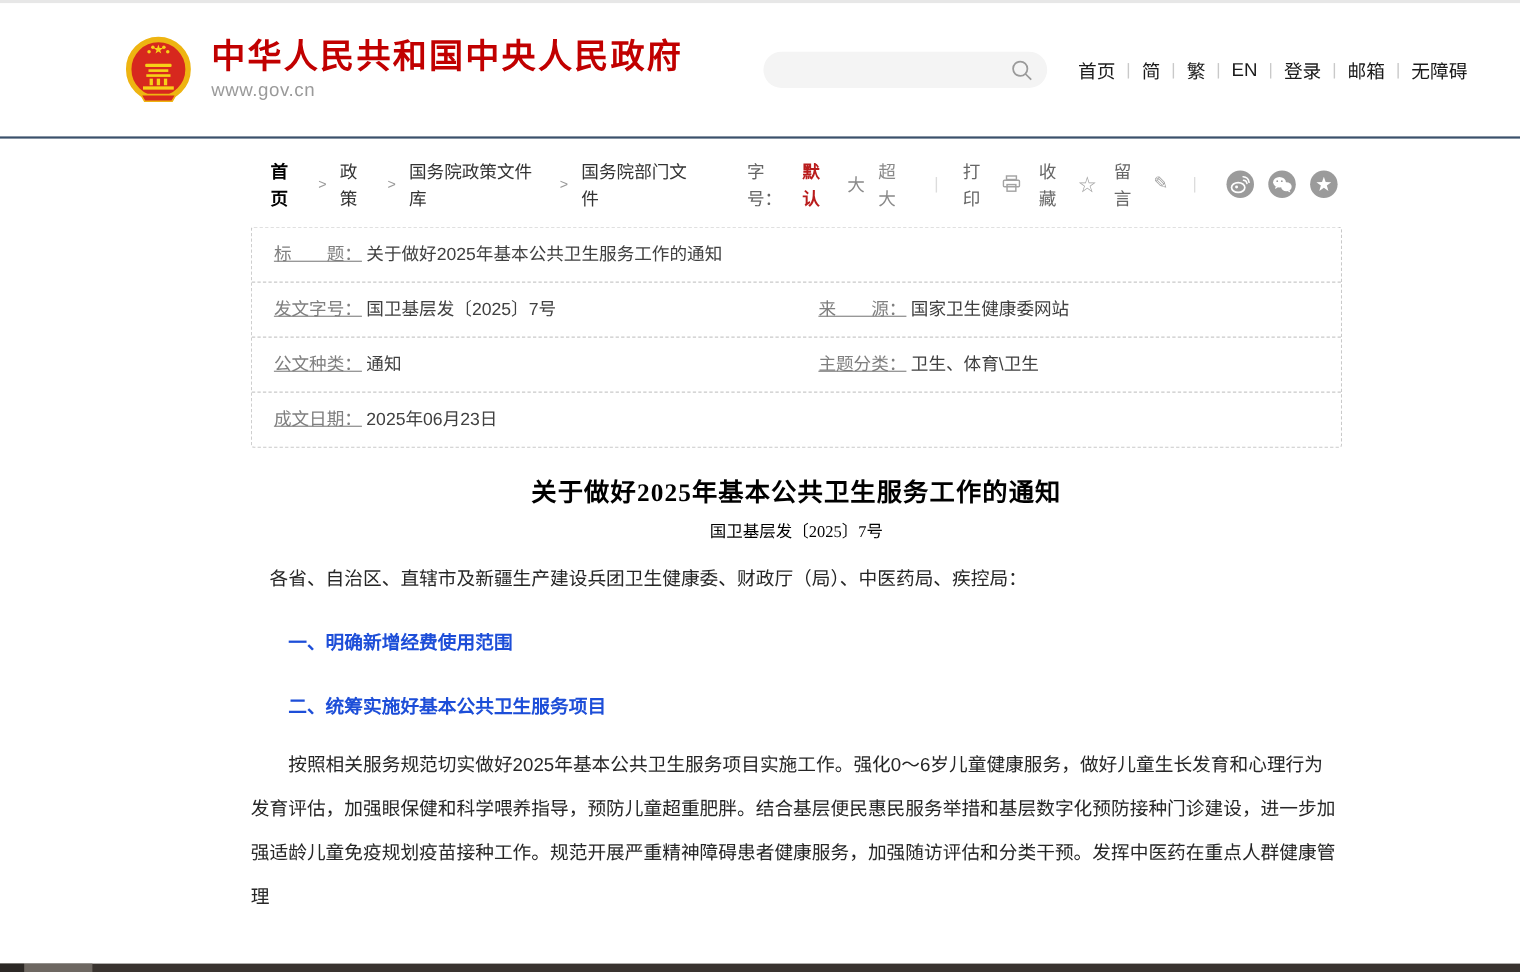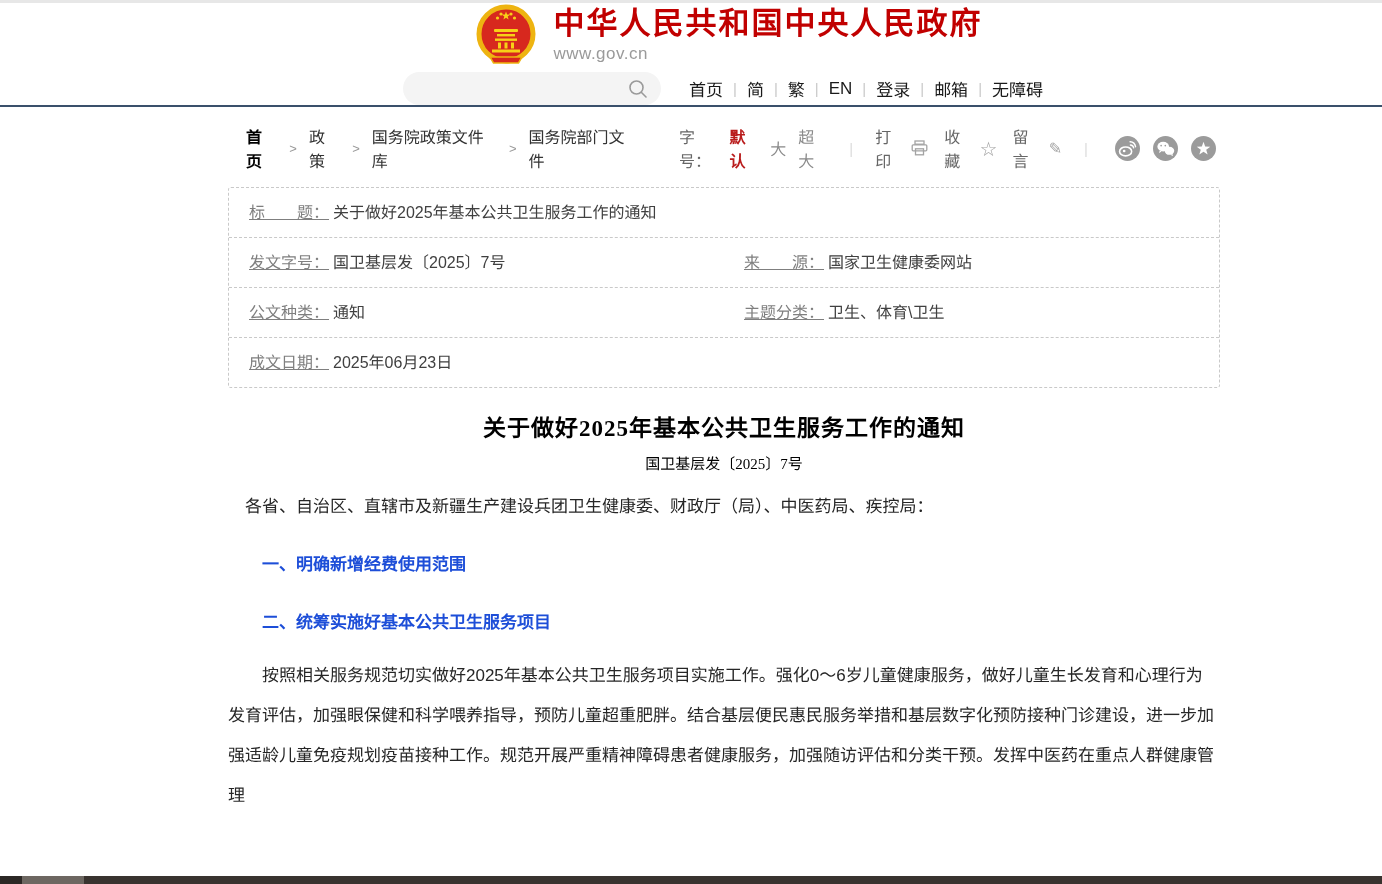--- a/index.html
+++ b/index.html
@@ -5,22 +5,22 @@
   * { box-sizing: border-box; }
   html, body { margin:0; padding:0; }
   body {
     width:1382px; height:884px; overflow:hidden; position:relative;
     background:#ffffff; font-family:"Liberation Sans", sans-serif;
   }
   .top-strip { height:3px; background:#e7e7e7; }
 
   
   .site-header {
-    height:102px; display:flex; align-items:center; justify-content:space-between;
-    padding:0 38px 0 112px; background:#fff;flex-direction:column;
+    height:121px; display:flex; align-items:center; justify-content:space-between;
+    padding:0 38px 0 112px; background:#fff;
   }
   .brand { display:flex; align-items:center; }
   .emblem { width:64px; height:64px; display:inline-flex; }
   .brand-text { margin-left:16px; }
   .site-title { color:#c10000; font-size:31px; font-weight:bold; letter-spacing:2px; line-height:34px; }
   .site-url { color:#9a9a9a; font-size:17px; margin-top:3px; letter-spacing:0.5px; }
 
   .header-right { display:flex; align-items:center; }
   .searchbox {
     width:258px; height:33px; background:#f4f4f4; border-radius:17px;

